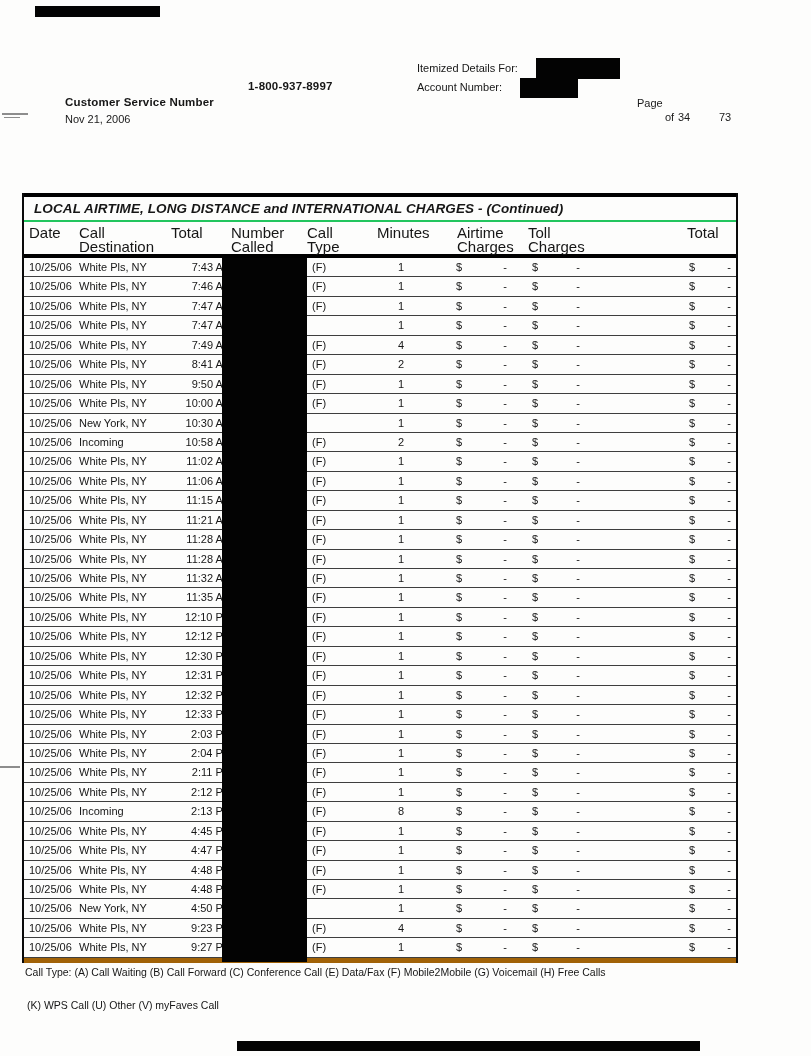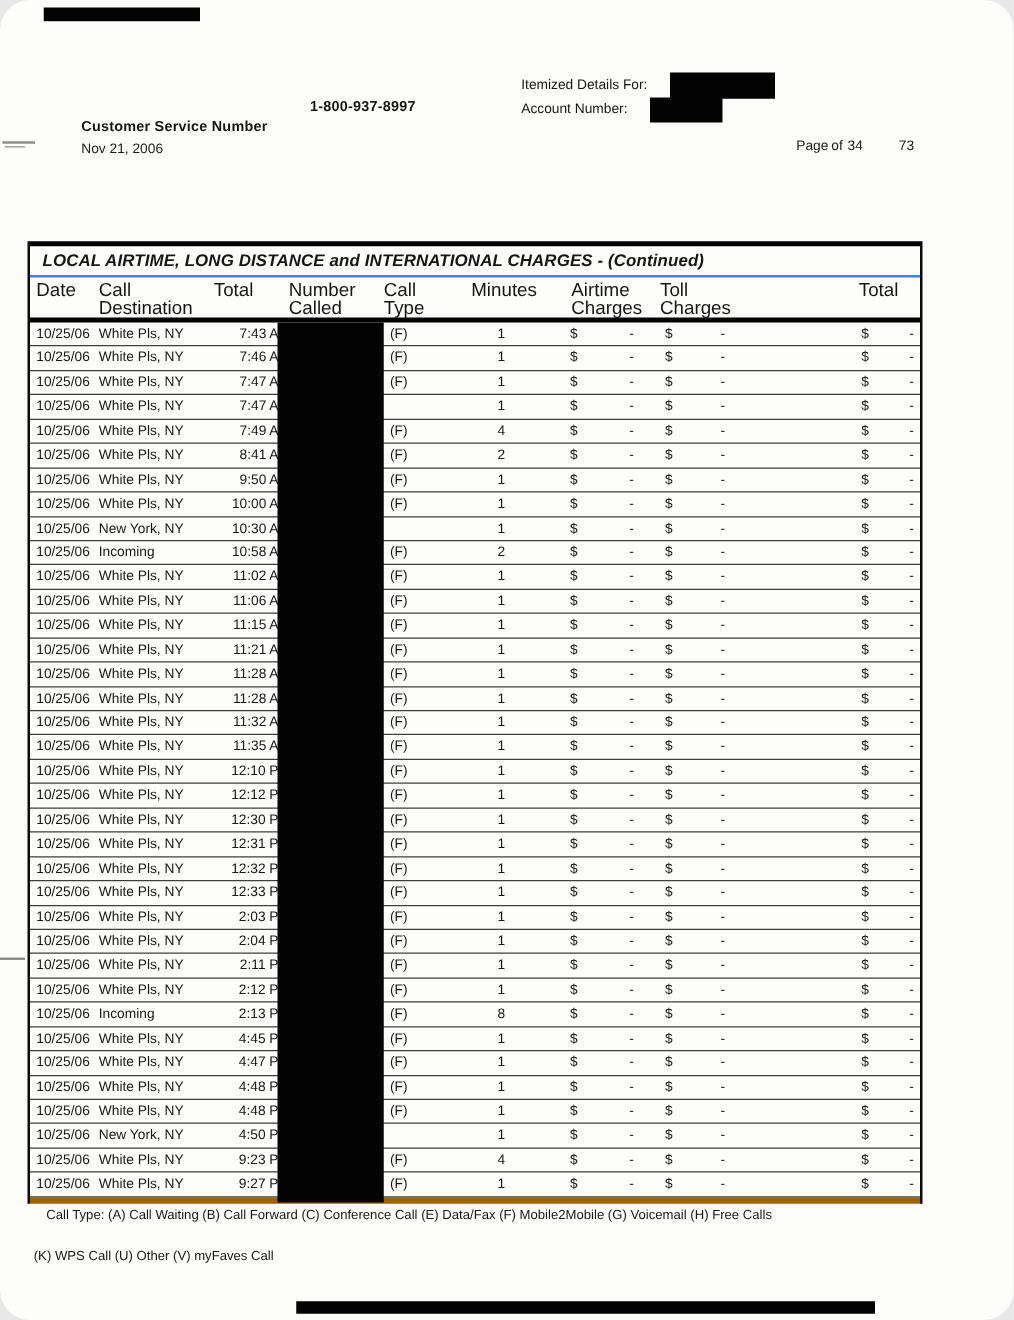--- a/index.html
+++ b/index.html
@@ -1,38 +1,38 @@
 <!DOCTYPE html>
 <html><head>
 <meta charset="utf-8">
 <style>
   * { margin:0; padding:0; box-sizing:border-box; }
   html,body { background:#e8e8e8; }
   .page {
     position:relative; width:811px; height:1056px; margin:0 auto;
     background:#fdfdfc; overflow:hidden;
-    font-family:"Liberation Sans", sans-serif; color:#161616;border-radius:24px;
+    font-family:"Liberation Sans", sans-serif; color:#161616;
   }
   .abs { position:absolute; }
   .txt { font-size:11px; color:#1a1a1a; white-space:nowrap; }
   .redact { background:#030303; position:absolute; }
   .artifact { background:#8d8d8d; position:absolute; }
 
   
   .hdr-label { font-size:11px; }
   .cs-line { font-size:11.5px; font-weight:bold; letter-spacing:0.2px; }
 
   
   .tbl {
     position:absolute; left:22px; top:193px; width:716px;
     border-left:2px solid #0a0a0a; border-right:2px solid #0a0a0a;
     background:#fdfdfc;
   }
   .tbl-title {
-    border-top:4px solid #000; border-bottom:2px solid #3b82f6;
+    border-top:4px solid #000; border-bottom:2px solid #22c55e;
     height:29px; line-height:23px; padding-left:10px;
     font-size:13.5px; font-weight:bold; font-style:italic;
     letter-spacing:0.1px; white-space:nowrap;
   }
   .tbl-head { position:relative; height:36px; border-bottom:4px solid #000; }
   .hcol { position:absolute; top:4px; font-size:15px; font-weight:normal; line-height:14px; white-space:nowrap; }
   .rows { position:relative; border-bottom:5px solid #a16207; }
   .row { position:relative; height:19.45px; border-bottom:1px solid #3e3e3e; }
   .row span { position:absolute; top:0; line-height:18.4px; font-size:11px; white-space:nowrap; }
   .c-date  { left:5px; }
@@ -61,21 +61,21 @@
 
   <div class="abs hdr-label" style="left:417px; top:62px;">Itemized Details For:</div>
   <div class="redact" style="left:536px; top:58px; width:84px; height:21px;"></div>
   <div class="abs hdr-label" style="left:417px; top:81px;">Account Number:</div>
   <div class="redact" style="left:520px; top:78px; width:58px; height:20px;"></div>
 
   <div class="abs cs-line" style="left:65px; top:96px;">Customer Service Number</div>
   <div class="abs cs-line" style="left:248px; top:80px;">1-800-937-8997</div>
   <div class="abs txt" style="left:65px; top:113px;">Nov 21, 2006</div>
 
-  <div class="abs txt" style="left:637px; top:111px;">Page</div>
+  <div class="abs txt" style="left:637px; top:97px;">Page</div>
   <div class="abs txt" style="left:678px; top:111px;">34</div>
   <div class="abs txt" style="left:665px; top:111px;">of</div>
   <div class="abs txt" style="left:719px; top:111px;">73</div>
 
   <div class="tbl">
     <div class="tbl-title">LOCAL AIRTIME, LONG DISTANCE and INTERNATIONAL CHARGES  - (Continued)</div>
 
     <div class="tbl-head">
       <div class="hcol" style="left:5px;">Date</div>
       <div class="hcol" style="left:55px;">
@@ -570,16 +570,16 @@
       <span class="c-t-s">$</span>
       <span class="c-t-d">-</span>
       <span class="c-tot-s">$</span>
       <span class="c-tot-d">-</span>
     </div>
       </div>
   </div>
 
   <div class="redact" style="left:222px; top:258px; width:85px; height:704px;"></div>
 
-  <div class="abs foot" style="left:37px; top:966px;">Call Type: (A) Call Waiting (B) Call Forward (C) Conference Call (E) Data/Fax (F) Mobile2Mobile (G) Voicemail (H) Free Calls</div>
+  <div class="abs foot" style="left:25px; top:966px;">Call Type: (A) Call Waiting (B) Call Forward (C) Conference Call (E) Data/Fax (F) Mobile2Mobile (G) Voicemail (H) Free Calls</div>
   <div class="abs foot" style="left:27px; top:999px;">(K) WPS Call (U) Other (V) myFaves Call</div>
 
 </div>
 
 </body></html>

